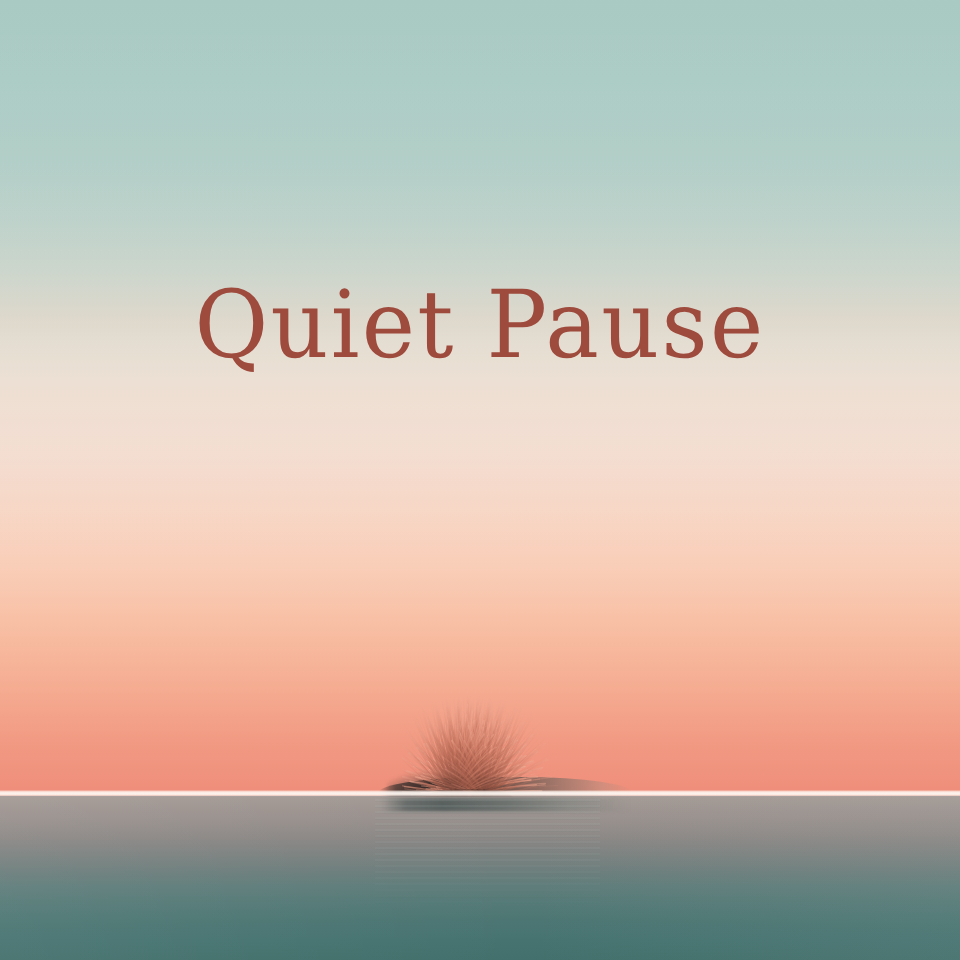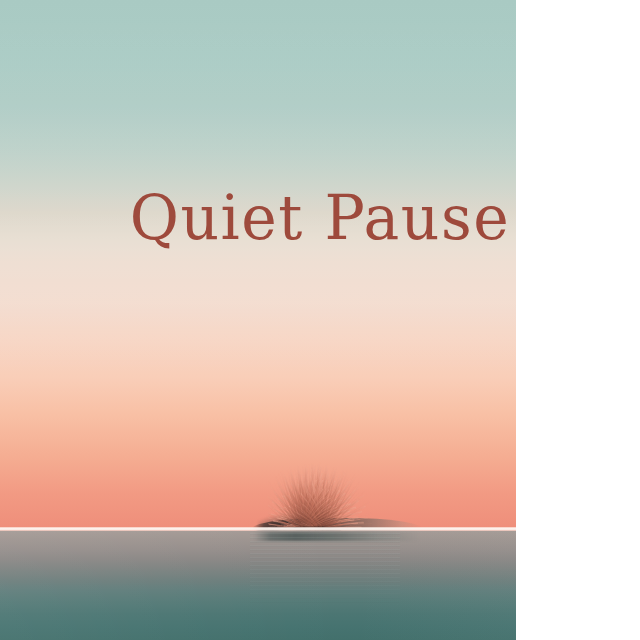--- a/index.html
+++ b/index.html
@@ -6,21 +6,21 @@
     margin: 0;
     padding: 0;
     background: #ffffff;
   }
   body {
     font-family: "Liberation Serif", serif;
   }
 
   #poster {
     position: relative;
-    width: 516px;
+    width: 640px;
     height: 640px;
     overflow: hidden;
     background: #7dd3fc;
   }
 
   
   .sky {
     position: absolute;
     left: 0;
     top: 0;

